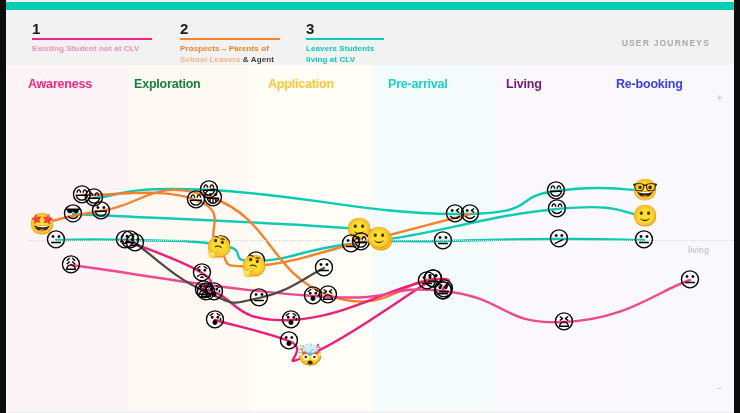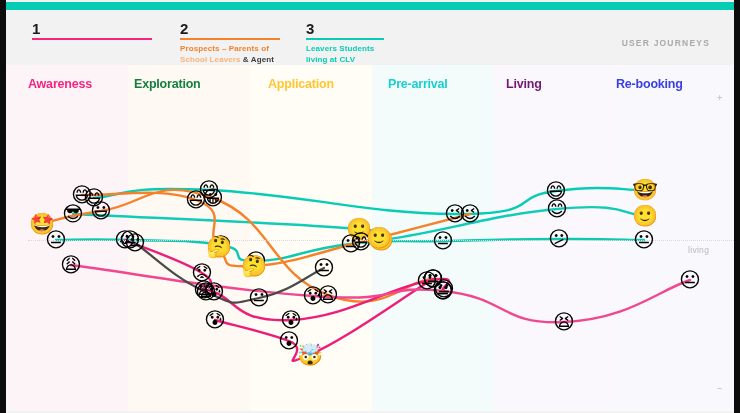--- a/index.html
+++ b/index.html
@@ -51,20 +51,21 @@
 
   <div class="edge l"></div>
   <div class="edge r"></div>
   <div id="topbar"></div>
 
   <div id="legend">
     <div id="legend-items">
         <div class="lg-item" style="left: 26px; width: 120px;">
           <div class="lg-num">1</div>
           <div class="lg-rule" style="background: rgb(245, 37, 127);"></div>
+          <div class="lg-l2" style="color: rgb(249, 139, 184);">Existing Student not at CLV</div>
         </div>
         <div class="lg-item" style="left: 174px; width: 100px;">
           <div class="lg-num">2</div>
           <div class="lg-rule" style="background: rgb(245, 129, 42);"></div>
           <div class="lg-l1" style="color: rgb(245, 129, 42);">Prospects – Parents of</div>
           <div class="lg-l2" style="color: rgb(249, 179, 122);">School Leavers<span class="lg-tail" style="color: rgb(61, 61, 61);"> &amp; Agent</span></div>
         </div>
         <div class="lg-item" style="left: 300px; width: 78px;">
           <div class="lg-num">3</div>
           <div class="lg-rule" style="background: rgb(5, 205, 180);"></div>

